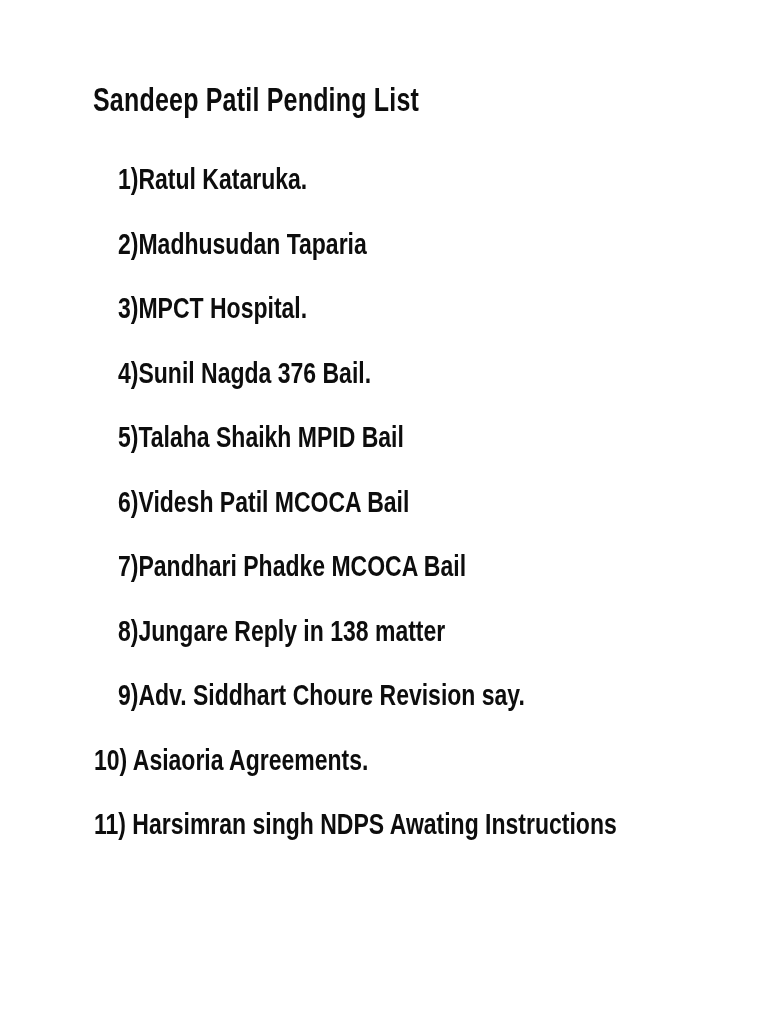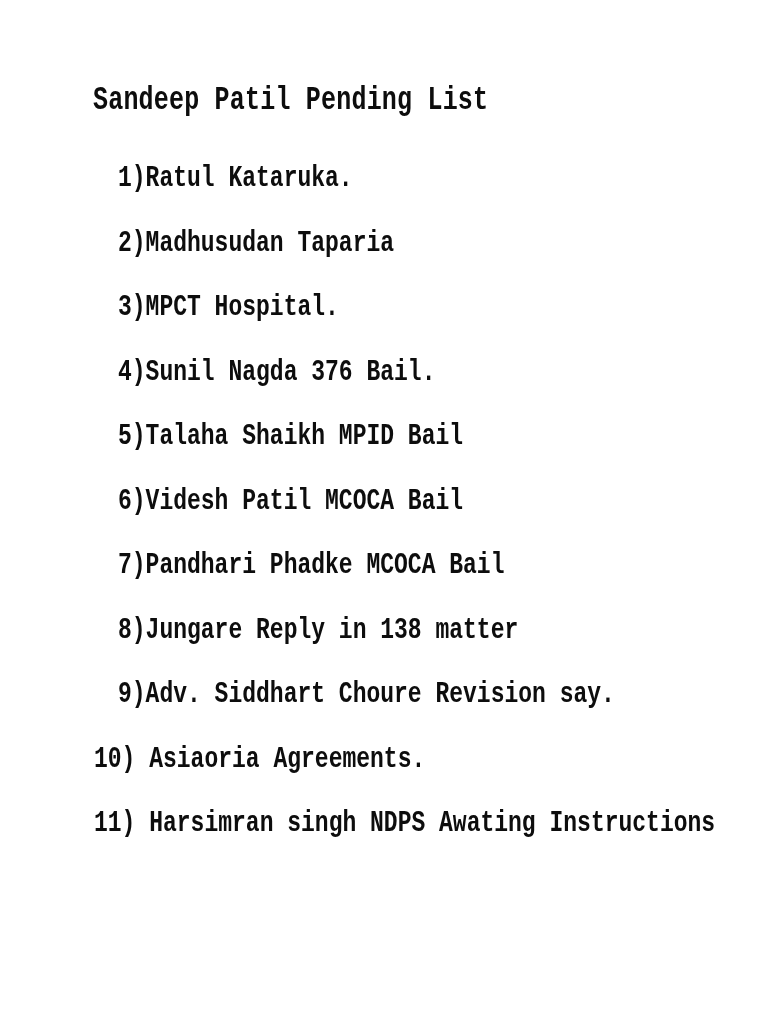--- a/index.html
+++ b/index.html
@@ -6,21 +6,21 @@
     margin: 0;
     padding: 0;
     background: #ffffff;
   }
   .page {
     position: relative;
     width: 768px;
     height: 1024px;
     background: #ffffff;
     overflow: hidden;
-    font-family: Liberation Mono, monospace;
+    font-family: Liberation Sans, sans-serif;
     color: #0d0d0d;
   }
   .doc-title {
     position: absolute;
     top: 84px;
     left: 93px;
     margin: 0;
     font-size: 25px;
     font-weight: bold;
     line-height: 1;

